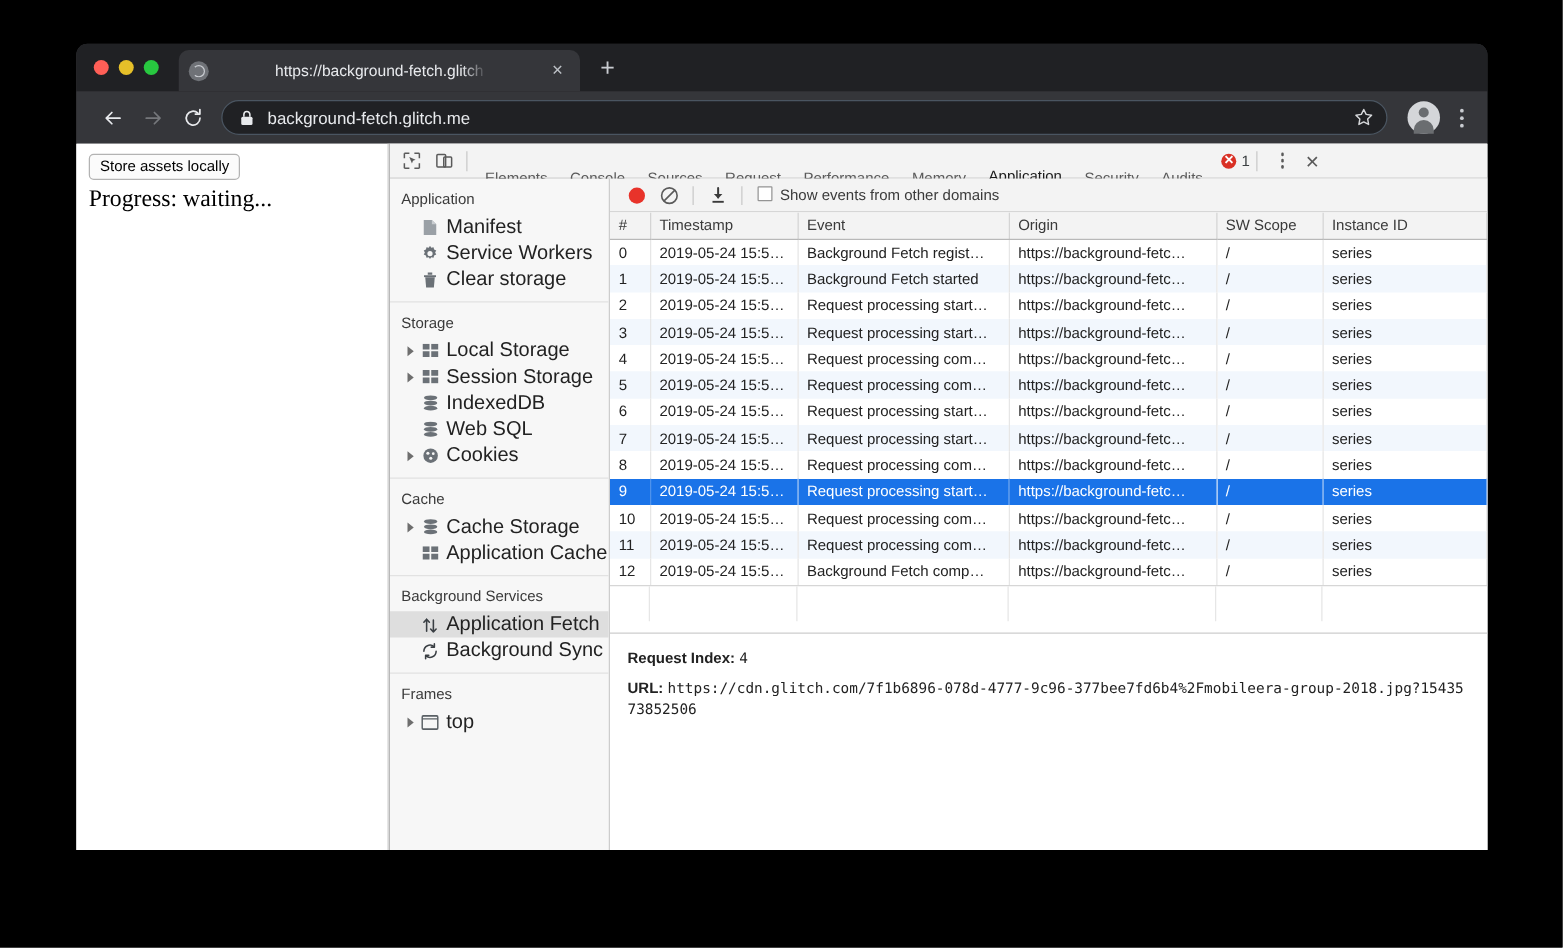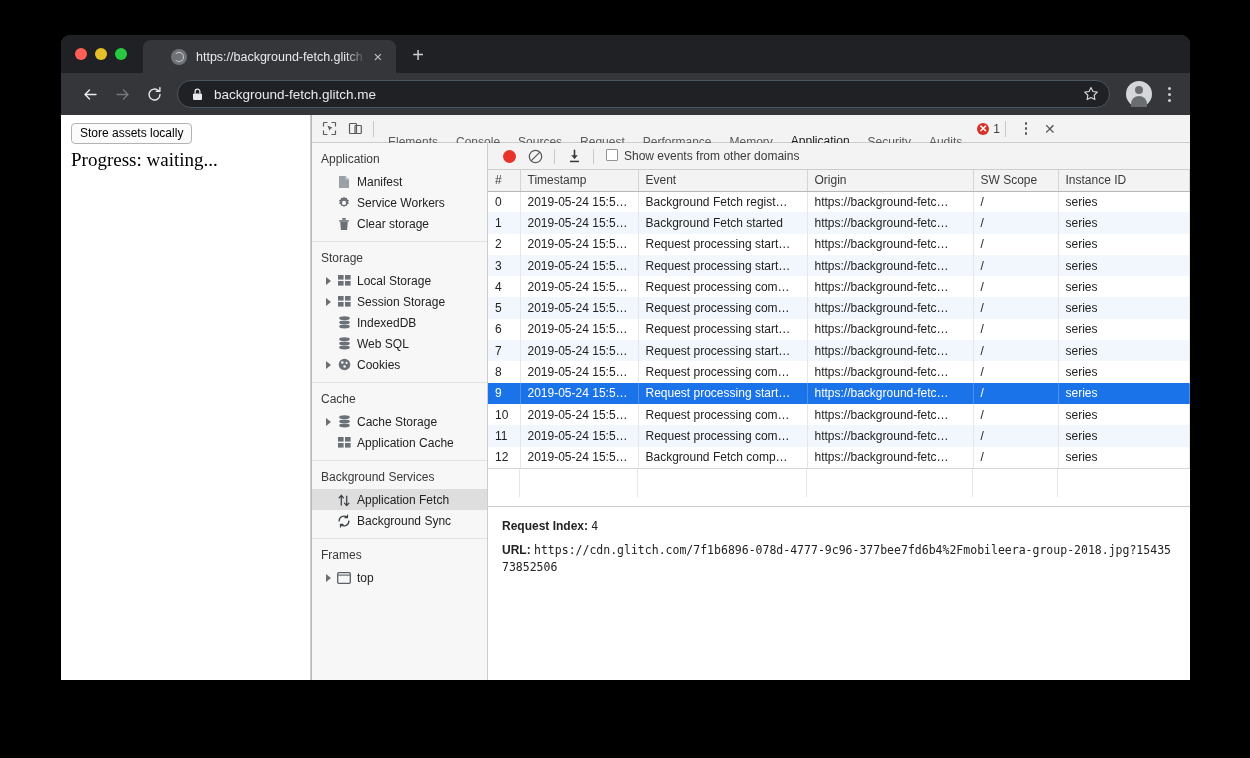--- a/index.html
+++ b/index.html
@@ -41,22 +41,23 @@
   .tl-max   { background: #28c840; }
 
   #tab-active {
     position: relative;
     height: 33px;
     min-width: 236px;
     background: #35363a;
     border-radius: 8px 8px 0 0;
     display: flex;
     align-items: center;
-    padding: 0 8px 0 28px;
+    padding: 0 8px 0 8px;
     margin-left: 6px;
+    gap: 44px;
   }
   #tab-favicon {
     width: 16px; height: 16px;
     border-radius: 50%;
     background: #6f7277;
     flex: 0 0 16px;
     position: relative;
     margin-right: 9px;
   }
   #tab-favicon::before {
@@ -261,21 +262,21 @@
   .side-group:last-child { border-bottom: none; }
   .side-title {
     font-size: 12px;
     color: #3a3a3a;
     padding: 3px 0 5px 9px;
   }
   .side-item {
     display: flex; align-items: center;
     height: 21px;
     padding-left: 9px;
-    font-size: 12px;
+    font-size: 16px;
     color: #222;
     white-space: nowrap;
   }
   .side-item.selected { background: #dedede; }
   .tw {
     width: 14px; flex: 0 0 14px;
     display: flex; align-items: center; justify-content: center;
   }
   .tw.has::before {
     content: "";

